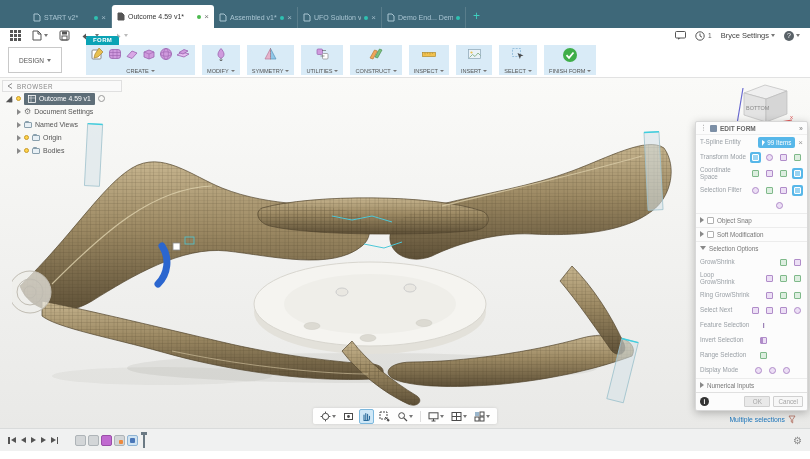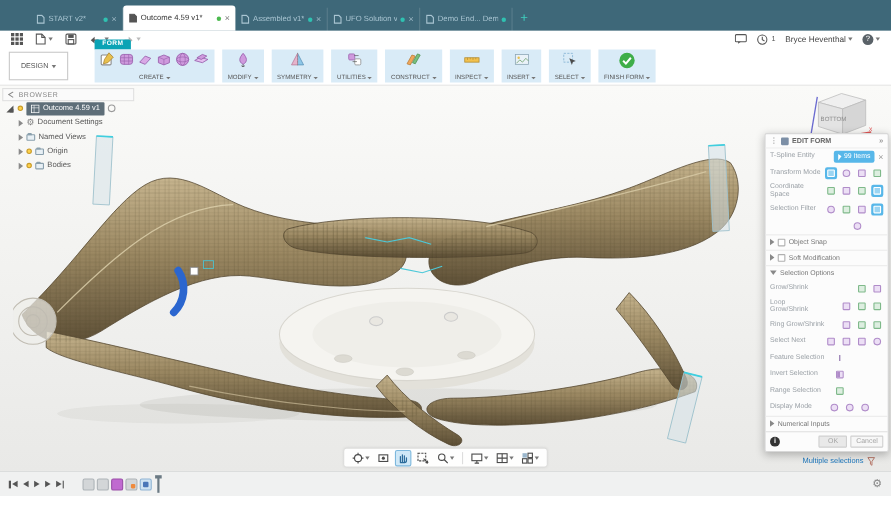--- a/index.html
+++ b/index.html
@@ -226,21 +226,21 @@
           </svg>
       </span>
       <span class="qgrp">
         <svg width="10" height="10">
             <circle cx="5" cy="5" r="4.2" fill="none" stroke="#555"></circle>
             <path d="M5,2.5 V5 L7,6.2" fill="none" stroke="#555"></path>
           </svg>
         <span class="badge1">1</span>
       </span>
       <span class="qgrp">
-        <span>Bryce Heventhal</span>
+        <span>Bryce Settings</span>
         <span class="caret"></span>
       </span>
       <span class="qgrp">
         <span class="helpc">?</span>
         <span class="caret"></span>
       </span>
     </div>
   </div>
 
   <div class="ribbon">

